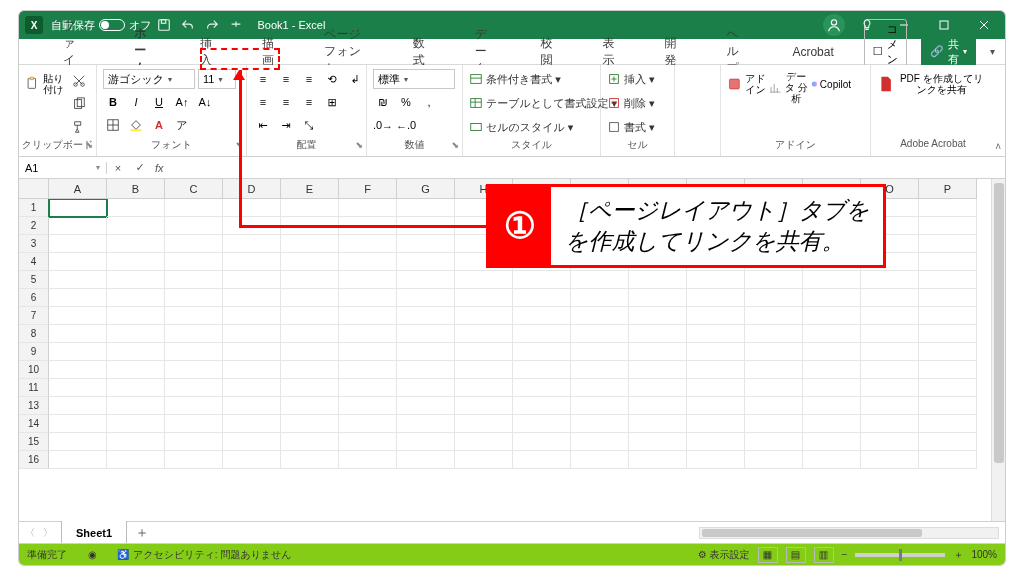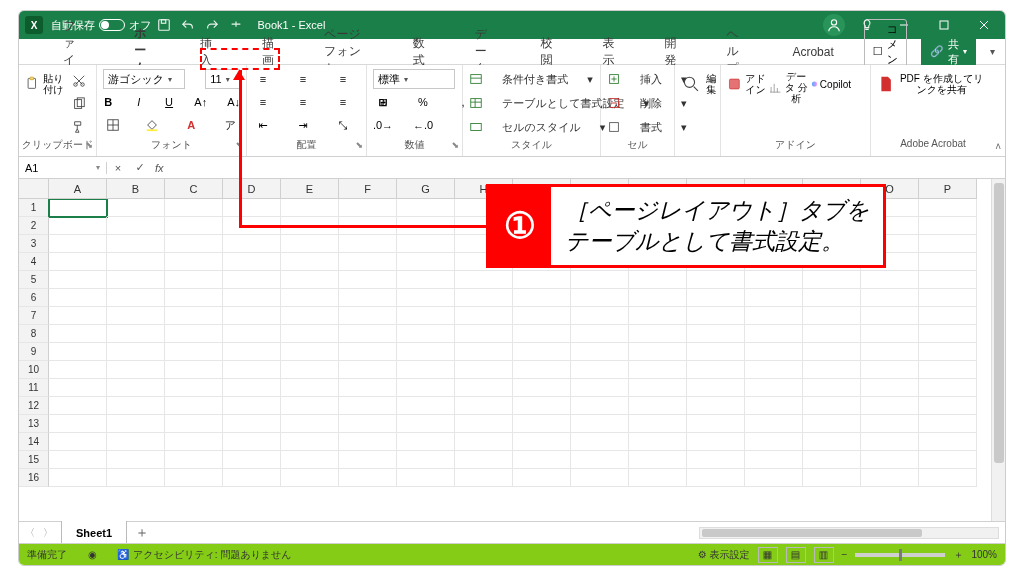--- a/index.html
+++ b/index.html
@@ -29,28 +29,28 @@
 
 
 .ribbon { height:92px; background:#fff; border-bottom:1px solid #d0d0d0; display:flex; font-size:11px; position:relative; }
 .group { border-right:1px solid #e3e3e3; display:flex; flex-direction:column; }
 .group-body { flex:1; display:flex; align-items:flex-start; padding:4px 6px 0 6px; gap:4px; }
 .group-label { height:18px; text-align:center; font-size:10px; color:#555; position:relative; }
 .group-label .launcher { position:absolute; right:3px; top:2px; font-size:9px; color:#888; }
 .bigbtn { display:flex; flex-direction:row; align-items:center; justify-content:flex-start; width:40px; padding-top:2px; gap:2px; font-size:10px; text-align:center; line-height:1.1; }
 .bigbtn .ico { width:26px; height:26px; }
 .col { display:flex; flex-direction:column; gap:3px; }
-.row { display:flex; align-items:center; gap:20px; }
+.row { display:flex; align-items:center; gap:3px; }
 .sbtn { width:20px; height:20px; display:flex; align-items:center; justify-content:center; border-radius:2px; }
 .sbtn svg { width:14px; height:14px; }
 .dd { border:1px solid #c8c8c8; height:20px; display:flex; align-items:center; padding:0 4px; font-size:11px; background:#fff; }
 .dd .car { margin-left:4px; font-size:8px; color:#555; }
 .wide { width:92px; }
 .w40 { width:38px; }
-.lineitem { display:flex; align-items:center; gap:19px; height:20px; font-size:11px; color:#333; white-space:nowrap; }
+.lineitem { display:flex; align-items:center; gap:3px; height:20px; font-size:11px; color:#333; white-space:nowrap; }
 .lineitem svg{width:14px;height:14px;}
 .ribbon .chev { position:absolute; right:4px; bottom:4px; font-size:10px; color:#666; }
 
 
 .fbar { height:22px; border-bottom:1px solid #d0d0d0; display:flex; align-items:center; font-size:11px; }
 .namebox { width:88px; border-right:1px solid #d0d0d0; padding:0 6px; display:flex; align-items:center; justify-content:space-between; }
 .fbar .fxbtn { width:22px;text-align:center;color:#555;}
 .fbar .fx { font-style:italic; padding:0 4px; color:#555;}
 .fbar input { flex:1; border:none; outline:none; font-size:11px; padding:0 4px; }
 
@@ -340,29 +340,20 @@
               </svg><span>削除</span> ▾</div>
         <div class="lineitem"><svg viewBox="0 0 16 16" fill="none" stroke="#555">
                 <rect x="3" y="3" width="10" height="10"></rect>
               </svg><span>書式</span> ▾</div>
       </div>
         </div>
       <div class="group-label">セル</div>
     </div>
 
     <div class="group" style="width:46px">
-      <div class="group-body">
-        <div class="bigbtn">
-          <svg class="ico" viewBox="0 0 24 24" fill="none" stroke="#444" stroke-width="1.3">
-              <circle cx="10" cy="10" r="6"></circle>
-              <path d="M15 15l5 5"></path>
-            </svg>
-          <span>編集</span>
-        </div>
-      </div>
       <div class="group-label"></div>
     </div>
 
     <div class="group" style="width:150px">
       <div class="group-body" style="gap:2px">
         <div class="bigbtn">
             <svg class="ico" viewBox="0 0 24 24" fill="#e57373" stroke="#c62828">
               <rect x="4" y="4" width="16" height="16" rx="2"></rect>
             </svg>
             <span>アドイン</span>
@@ -643,39 +634,20 @@
           <div class="cell"></div>
           <div class="cell"></div>
           <div class="cell"></div>
           <div class="cell"></div>
           <div class="cell"></div>
           <div class="cell"></div>
           <div class="cell"></div>
           <div class="cell"></div>
         </div>
         <div class="rowline">
-          <div class="rowhdr">12</div>
-          <div class="cell"></div>
-          <div class="cell"></div>
-          <div class="cell"></div>
-          <div class="cell"></div>
-          <div class="cell"></div>
-          <div class="cell"></div>
-          <div class="cell"></div>
-          <div class="cell"></div>
-          <div class="cell"></div>
-          <div class="cell"></div>
-          <div class="cell"></div>
-          <div class="cell"></div>
-          <div class="cell"></div>
-          <div class="cell"></div>
-          <div class="cell"></div>
-          <div class="cell"></div>
-        </div>
-        <div class="rowline">
           <div class="rowhdr">13</div>
           <div class="cell"></div>
           <div class="cell"></div>
           <div class="cell"></div>
           <div class="cell"></div>
           <div class="cell"></div>
           <div class="cell"></div>
           <div class="cell"></div>
           <div class="cell"></div>
           <div class="cell"></div>
@@ -779,16 +751,16 @@
 
 <div class="annot">
   <div class="dashed" style="left:200px; top:48px; width:80px; height:22px;"></div>
   <div class="redline" style="left:239px; top:70px; width:3px; height:158px;"></div>
   <div class="arrowhead" style="left:233px; top:70px;"></div>
   <div class="redline" style="left:239px; top:225px; width:249px; height:3px;"></div>
   <div class="callout" style="left:486px; top:184px;">
     <div class="badge">①</div>
     <div class="txt">
       <div>［ページレイアウト］タブを</div>
-      <div>テーブルとして書式設定。</div>
+      <div>を作成してリンクを共有。</div>
     </div>
   </div>
 </div>
 
 </body></html>

